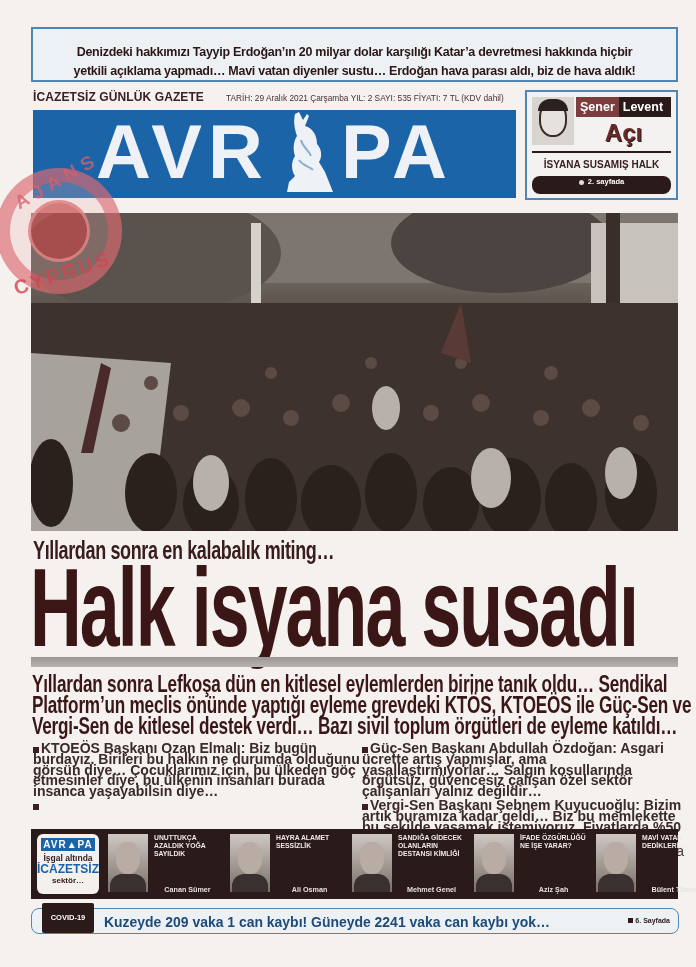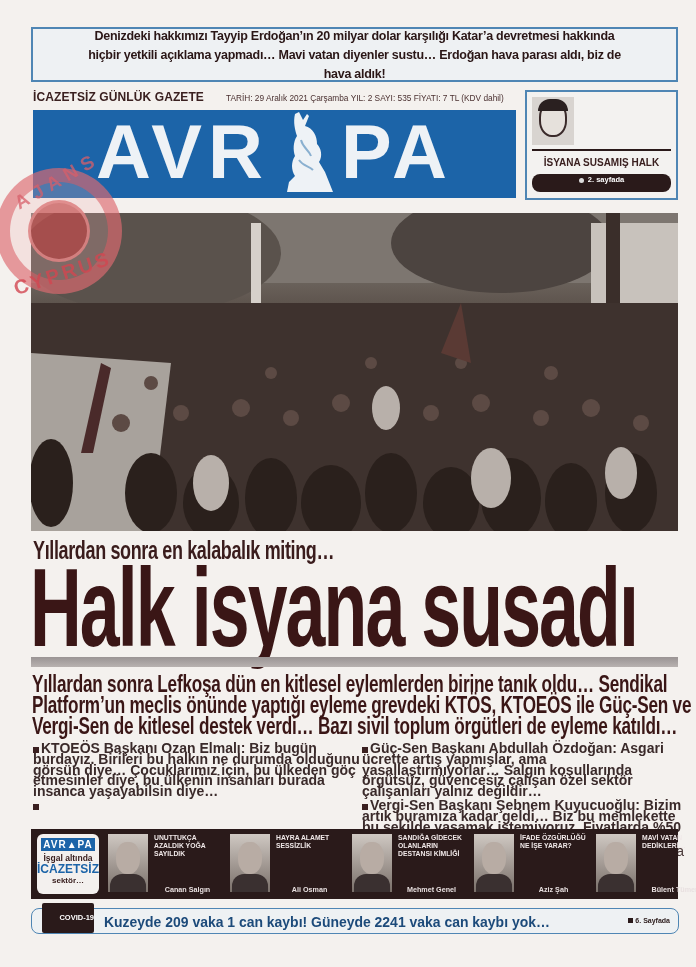--- a/index.html
+++ b/index.html
@@ -2,22 +2,22 @@
 <html><head>
 <meta charset="utf-8">
 <style>
   * { box-sizing: border-box; margin: 0; padding: 0; }
   html, body { width: 696px; height: 967px; background: #f4f1ee; overflow: hidden; }
   body { font-family: "Liberation Sans", sans-serif; color: #2a1a1a; position: relative; }
 
   .top-banner {
     position: absolute; left: 31px; top: 27px; width: 647px; height: 55px;
     border: 2px solid #4f86b4; background: #eef1f3;
-    display: flex; align-items: center; justify-content: center; text-align: center;
-    padding: 0 24px;
+    display: flex; align-items: flex-end; justify-content: center; text-align: center;
+    padding: 0 6px;
   }
   .top-banner p {
     font-family: "Liberation Sans", sans-serif; font-weight: bold; font-size: 13.6px;
     line-height: 19px; color: #2a1616; letter-spacing: -0.3px; transform: scaleX(0.92);
   }
 
   .masthead-line { position: absolute; left: 33px; top: 90px; width: 485px; height: 16px; display: flex; align-items: baseline; }
   .tagline { font-weight: bold; font-size: 12px; color: #3a2020; letter-spacing: 0.1px; }
   .issue-info { margin-left: 22px; font-size: 8.3px; font-weight: normal; color: #4a3030; white-space: nowrap; }
 
@@ -101,21 +101,21 @@
   .writer-photo .head { position: absolute; left: 8px; top: 8px; width: 24px; height: 32px; border-radius: 45%; background: #b8aca4; }
   .writer-photo .body { position: absolute; left: 2px; top: 40px; width: 36px; height: 24px; border-radius: 12px 12px 0 0; background: #3a3030; }
   .writer-text { margin-left: 6px; display: flex; flex-direction: column; justify-content: space-between; width: 68px; }
   .writer-title { font-size: 6.8px; font-weight: bold; color: #f0e8e8; line-height: 8px; }
   .writer-name { font-size: 7.2px; font-weight: bold; color: #e8e0e0; text-align: center; }
 
   .covid {
     position: absolute; left: 31px; top: 908px; width: 648px; height: 26px; border: 1.5px solid #4f86b4;
     border-radius: 8px; background: #eef1f3; display: flex; align-items: center;
   }
-  .covid-tag { background: #2a1a1a; color: #fff; font-size: 7.5px; font-weight: bold; width: 52px; height: 30px; line-height: 30px; text-align: right; margin-left: 10px; margin-top: -6px; border-radius: 2px; }
+  .covid-tag { background: #2a1a1a; color: #fff; font-size: 7.5px; font-weight: bold; width: 52px; height: 30px; line-height: 30px; text-align: center; margin-left: 10px; margin-top: -6px; border-radius: 2px; }
   .covid-text { margin-left: 10px; font-size: 15px; font-weight: bold; color: #1c4a7a; white-space: nowrap; transform: scaleX(0.93); transform-origin: left; }
   .covid-page { font-size: 7px; font-weight: bold; color: #2a1a1a; position: absolute; right: 8px; top: 8px; }
   .covid-page .bullet { display: inline-block; width: 5px; height: 5px; background: #2a1a1a; margin-right: 2px; }
 </style>
 </head>
 <body>
 
 <div class="top-banner">
   <p>Denizdeki hakkımızı Tayyip Erdoğan’ın 20 milyar dolar karşılığı Katar’a devretmesi hakkında hiçbir yetkili açıklama yapmadı… Mavi vatan diyenler sustu… Erdoğan hava parası aldı, biz de hava aldık!</p>
 </div>
@@ -134,20 +134,27 @@
     </svg>
     <span>PA</span>
   </div>
 </div>
 
 <div class="column-box">
   <div class="col-head">
     <div class="col-photo">
       <div class="face"></div>
         <div class="hair"></div>
+    </div>
+    <div class="col-right">
+      <div class="author-bar">
+        <span class="author-first">Şener</span>
+        <span class="author-last">Levent</span>
+      </div>
+      <div class="col-name">Açı</div>
     </div>
   </div>
   <div class="col-rule"></div>
   <div class="col-headline">İSYANA SUSAMIŞ HALK</div>
   <div class="col-page"><span class="dot"></span><span>2. sayfada</span></div>
 </div>
 
 <div class="photo">
   <svg width="647" height="318" viewBox="0 0 647 318">
     <rect x="0" y="0" width="647" height="70" fill="#7d7670"></rect>
@@ -232,21 +239,21 @@
     <div class="brand-l2">İCAZETSİZ</div>
     <div class="brand-l3">sektör…</div>
   </div>
   <div class="writer">
     <div class="writer-photo">
         <div class="head"></div>
         <div class="body"></div>
       </div>
     <div class="writer-text">
         <div class="writer-title">UNUTTUKÇA AZALDIK YOĞA SAYILDIK</div>
-        <div class="writer-name">Canan Salgın</div>
+        <div class="writer-name">Canan Sümer</div>
       </div>
   </div>
   <div class="writer">
     <div class="writer-photo">
         <div class="head"></div>
         <div class="body"></div>
       </div>
     <div class="writer-text">
         <div class="writer-title">HAYRA ALAMET SESSİZLİK</div>
         <div class="writer-name">Ali Osman</div>

